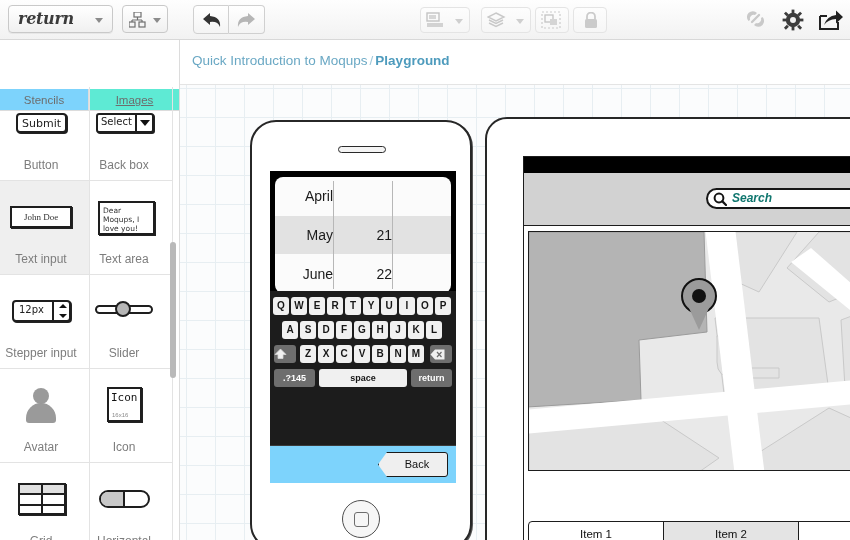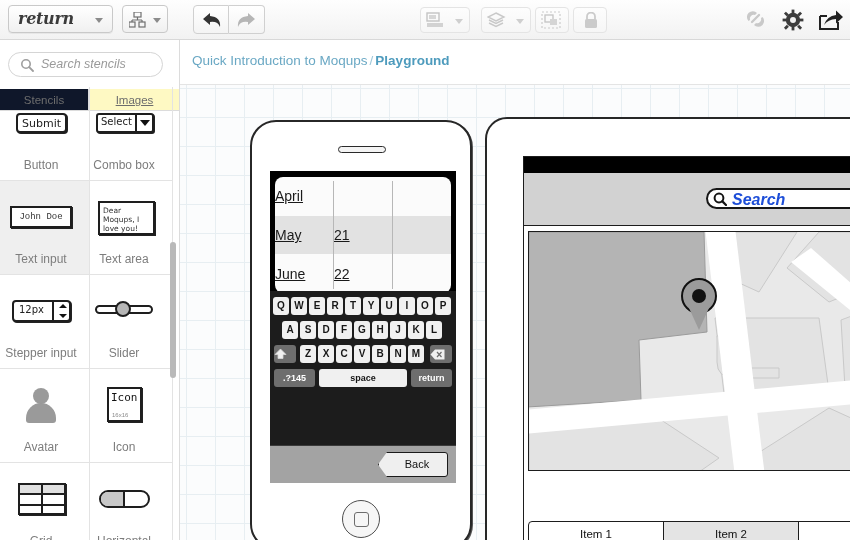--- a/index.html
+++ b/index.html
@@ -70,22 +70,22 @@
   .search-text {
     position: absolute; left: 32px; top: 4px;
     font-size: 12.5px; font-style: italic; color: #9a9a9a;
   }
   .sb-tabs { position: absolute; left: 0; top: 49px; width: 179px; height: 22px; }
   .sb-tab {
     position: absolute; top: 0; width: 89px; height: 22px;
     font-size: 11.5px; color: #6d6d6d; text-align: center; line-height: 22px;
     border-bottom: 1px solid #dcdcdc;
   }
-  .sb-tab.active { background: #0f172a; }
-  .sb-tab.inactive { background: #fef9c3; text-decoration: underline; }
+  .sb-tab.active { background: #7dd3fc; }
+  .sb-tab.inactive { background: #5eead4; text-decoration: underline; }
 
   .stencil-grid {
     position: absolute; left: 0; top: 71px; width: 179px; height: 429px;
   }
   .st-cell {
     position: absolute; width: 90px; height: 94px;
     border-right: 1px solid #e3e3e3; border-bottom: 1px solid #e3e3e3;
   }
   .st-cell.shade { background: #efefef; }
   .st-art {
@@ -115,21 +115,21 @@
   }
   .sk-combo .lbl { position:absolute; left:3px; top:1px; font-family:"DejaVu Sans",sans-serif; font-size:10px; color:#222; }
   .sk-combo .arr { position: absolute; right: 0; top: 0; width: 17px; height: 16px; border-left: 2px solid #1e1e1e; }
   .sk-combo .arr i {
     position: absolute; left: 3px; top: 5px; width: 0; height: 0;
     border-left: 5px solid transparent; border-right: 5px solid transparent; border-top: 6px solid #111;
   }
   .sk-input {
     position: absolute; left: 10px; top: 25px; width: 62px; height: 22px;
     border: 2px solid #1e1e1e; background: #fff; box-shadow: 1px 1px 0 #222;
-    font-family: Liberation Mono, monospace; font-size: 9px; color: #333;
+    font-family: Liberation Serif, serif; font-size: 9px; color: #333;
     text-align: center; line-height: 19px;
   }
   .sk-area {
     position: absolute; left: 15px; top: 20px; width: 57px; height: 34px;
     border: 2px solid #1e1e1e; background: #fff; box-shadow: 1px 1px 0 #222;
     font-family: "DejaVu Sans", sans-serif; font-size: 7.5px; color: #333;
     padding: 3px; line-height: 9px; text-align: left;
   }
   .sk-step {
     position: absolute; left: 12px; top: 25px; width: 59px; height: 22px;
@@ -227,40 +227,40 @@
   .picker {
     position: absolute; left: 5px; top: 6px; width: 176px; height: 116px;
     background: #fbfbfb; border-radius: 8px; overflow: hidden;
   }
   .pk-col {
     position: absolute; top: 0; height: 116px; width: 58px;
   }
   .pk-sep { position: absolute; top: 4px; width: 1px; height: 108px; background: #b7b7b7; }
   .pk-row {
     position: absolute; left: 0; width: 100%; height: 38px; line-height: 38px;
-    text-align: left; font-size: 14px; color: #1a1a1a; text-decoration: underline;
+    text-align: right; font-size: 14px; color: #1a1a1a;
   }
   .pk-hl {
     position: absolute; left: 0; top: 39px; width: 176px; height: 38px;
     background: #e2e2e2;
   }
 
   
   .kbd { position: absolute; left: 0; bottom: 0; width: 186px; height: 192px; background: #1c1c1c; }
   .kb-row { position: absolute; left: 0; width: 186px; }
   .key {
     position: absolute; background: #f0f0f0; border-radius: 3px;
     color: #161616; font-size: 10px; font-weight: bold;
     text-align: center; line-height: 18px; height: 18px;
   }
   .key.dark { background: #6e6e6e; color: #fff; }
   .key.wide { font-size: 9px; font-weight: bold; }
   .kb-toolbar {
     position: absolute; left: 0; bottom: 0; width: 186px; height: 38px;
-    background: #a3a3a3; border-top: 1px solid #3a3a3a;
+    background: #7dd3fc; border-top: 1px solid #3a3a3a;
   }
   .backbtn {
     position: absolute; right: 8px; top: 6px; width: 70px; height: 25px;
     background: #efefef; border: 1.5px solid #1b1b1b;
     border-radius: 3px 3px 3px 3px;
     clip-path: polygon(9px 0, 100% 0, 100% 100%, 9px 100%, 0 50%);
     font-size: 11px; color: #111; text-align: center; line-height: 23px;
     padding-left: 8px;
   }
 
@@ -277,22 +277,22 @@
   .tb-statusbar { position: absolute; left: 0; top: 0; width: 100%; height: 16px; background: #000; }
   .tb-navbar {
     position: absolute; left: 0; top: 16px; width: 100%; height: 53px;
     background: #d2d2d2; border-bottom: 1.5px solid #1d1d1d;
   }
   .tb-search {
     position: absolute; right: 8px; top: 15px; width: 160px; height: 21px;
     background: #fff; border: 2px solid #171717; border-radius: 11px;
   }
   .tb-search .txt {
-    position: absolute; left: 24px; top: 1px; font-size: 16px;
-    font-style: italic; font-weight: bold; color: #1d4ed8;
+    position: absolute; left: 24px; top: 1px; font-size: 12px;
+    font-style: italic; font-weight: bold; color: #0f766e;
   }
   .tb-map {
     position: absolute; left: 4px; top: 74px; width: 344px; height: 240px;
     border: 1.5px solid #1d1d1d; background: #e6e6e6; overflow: hidden;
   }
   .tb-tabbar {
     position: absolute; left: 4px; bottom: 6px; width: 344px; height: 28px;
     border: 1.5px solid #1d1d1d; border-radius: 4px; background: #fff; overflow: hidden;
   }
   .tb-tab {
@@ -409,27 +409,20 @@
       <svg width="26" height="24">
         <path d="M2 8 L2 21 L20 21 L20 14" fill="none" stroke="#222" stroke-width="2"></path>
         <path d="M2 8 L9 8" fill="none" stroke="#222" stroke-width="2"></path>
         <path d="M6 17 Q9 8 18 7 L18 2.5 L25 9 L18 15.5 L18 11 Q10 11.5 6 17 Z" fill="#222"></path>
       </svg>
     </div>
   </div>
 
   <div class="sidebar">
 
-    <div class="search-wrap">
-      <svg width="14" height="14" style="position:absolute;left:11px;top:5px">
-        <circle cx="6" cy="6" r="4.2" fill="none" stroke="#9e9e9e" stroke-width="1.6"></circle>
-        <path d="M9.2 9.2 L13 13" stroke="#9e9e9e" stroke-width="1.8" stroke-linecap="round"></path>
-      </svg>
-      <span class="search-text">Search stencils</span>
-    </div>
 
     <div class="sb-tabs">
       <div class="sb-tab active" style="left:0;border-right:1px solid #dcdcdc">
         <span>Stencils</span>
       </div>
       <div class="sb-tab inactive" style="left:90px">
         <span>Images</span>
       </div>
     </div>
 
@@ -443,21 +436,21 @@
       </div>
       <div class="st-cell" style="left:83px;top:-24px">
         <div class="st-art">
           <div class="sk-combo">
             <span class="lbl">Select</span>
             <span class="arr">
                 <i></i>
               </span>
           </div>
         </div>
-        <div class="st-label">Combo box</div>
+        <div class="st-label">Back box</div>
       </div>
 
       <div class="st-cell shade" style="left:0;top:70px">
         <div class="st-art">
           <div class="sk-input">John Doe</div>
         </div>
         <div class="st-label">Text input</div>
       </div>
       <div class="st-cell" style="left:83px;top:70px">
         <div class="st-art">

